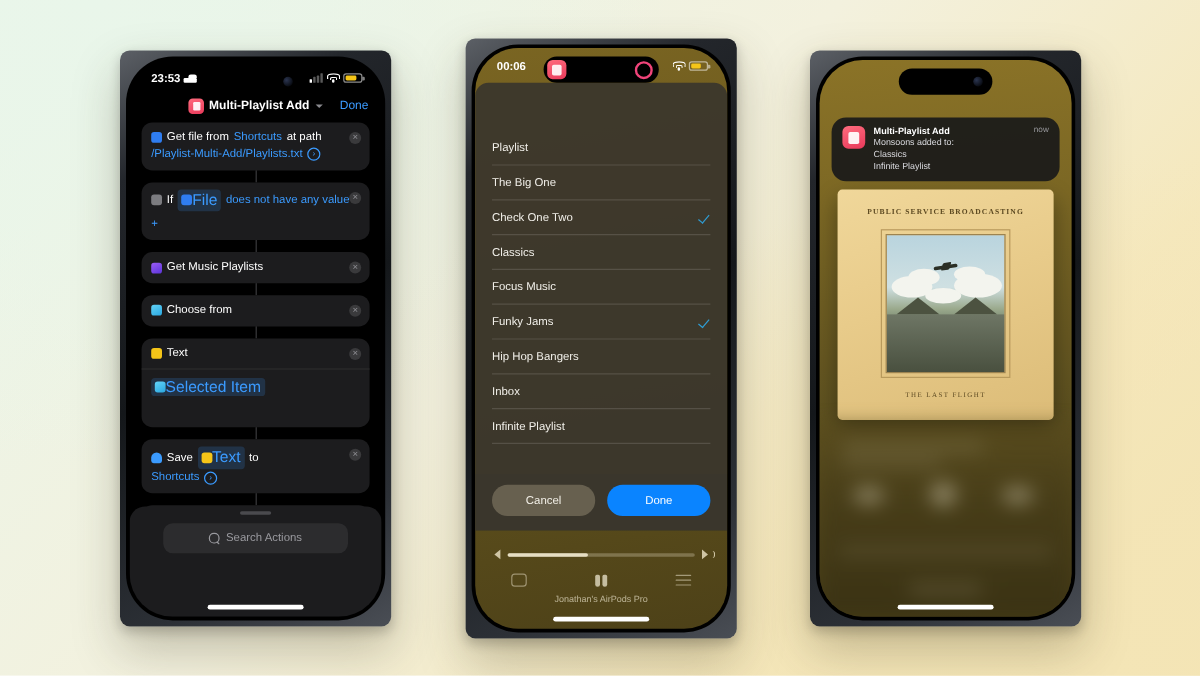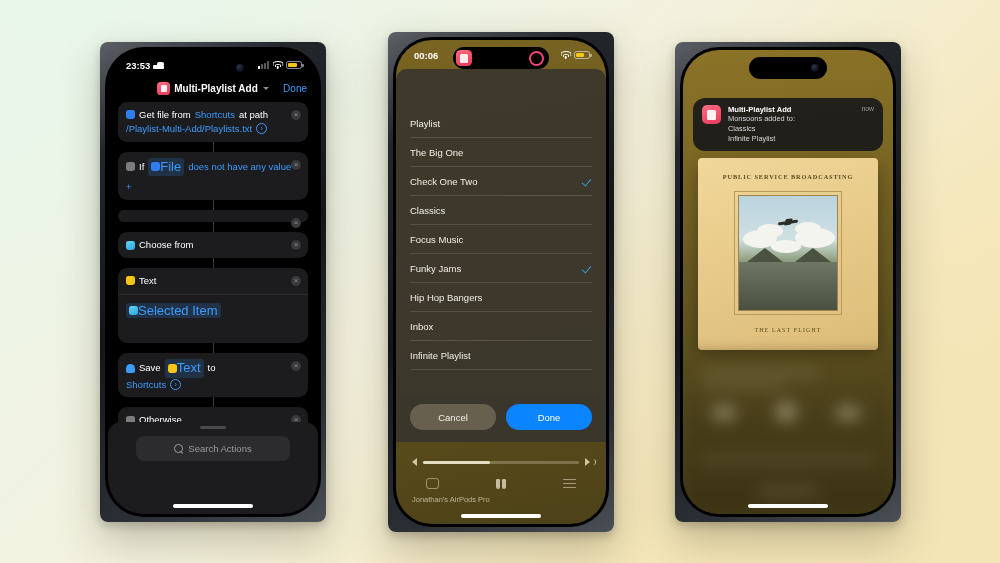--- a/index.html
+++ b/index.html
@@ -309,21 +309,21 @@
     border-radius: 3px;
   }
   .c-pods { display: flex; gap: 2px; }
   .c-pods i {
     display: block; width: 4px; height: 10px; border-radius: 2px 2px 3px 3px;
     background: rgba(226,219,194,.8);
   }
   .c-queue { display: flex; flex-direction: column; gap: 2.5px; }
   .c-queue i { display: block; width: 13px; height: 1.4px; background: rgba(220,212,185,.6); border-radius: 1px; }
   .pods-label {
-    text-align: left; font-size: 7.5px; color: rgba(226,219,194,.72); padding-top: 6px;
+    text-align: center; font-size: 7.5px; color: rgba(226,219,194,.72); padding-top: 6px;
   }
 
   
   .p3-screen {
     height: 100%; position: relative;
     background: linear-gradient(175deg, #8b7327 0%, #7b6724 26%, #5f5220 60%, #443a16 100%);
   }
   .notif {
     position: absolute; top: 48px; left: 10px; right: 10px;
     background: rgba(26,26,26,.93); border-radius: 12px;
@@ -470,20 +470,24 @@
                   </span>
                 <span class="act-blue">does not have any value</span>
                 <span class="act-blue">+</span>
               </div>
             </div>
           </div>
 
           <div class="act-wrap">
             <div class="act">
               <span class="xbtn">×</span>
+              <div class="act-row">
+                <span class="gi purple"></span>
+                <span class="act-txt">Get Music Playlists</span>
+              </div>
             </div>
           </div>
 
           <div class="act-wrap">
             <div class="act">
               <span class="xbtn">×</span>
               <div class="act-row">
                 <span class="gi cyan"></span>
                 <span class="act-txt">Choose from</span>
               </div>

